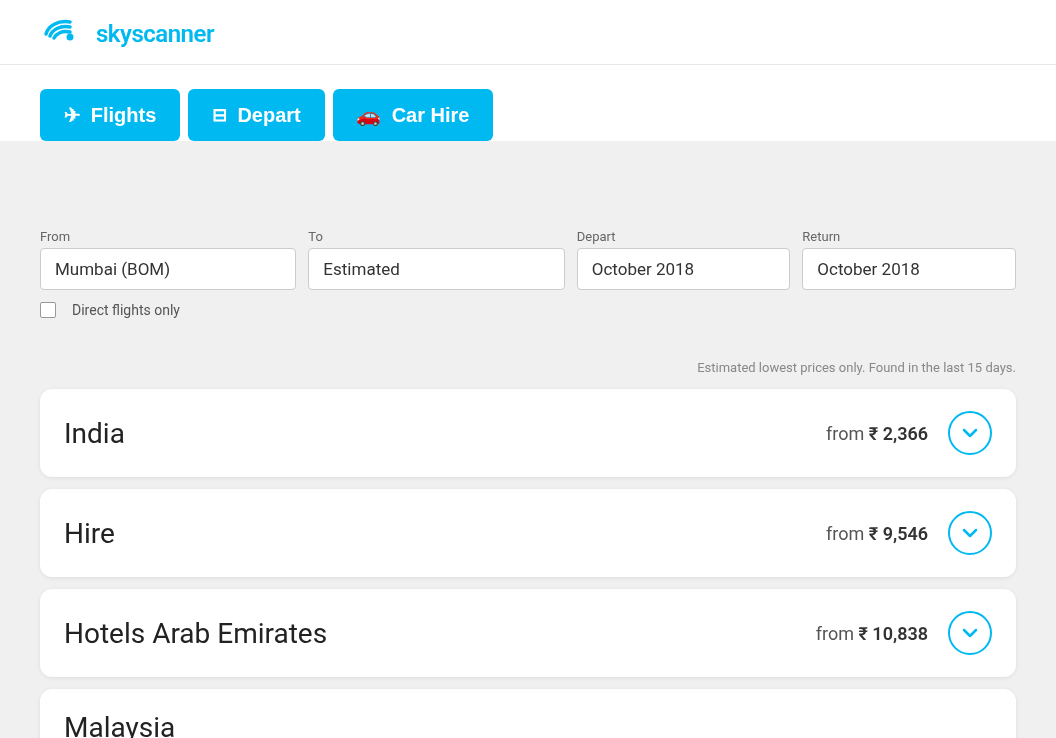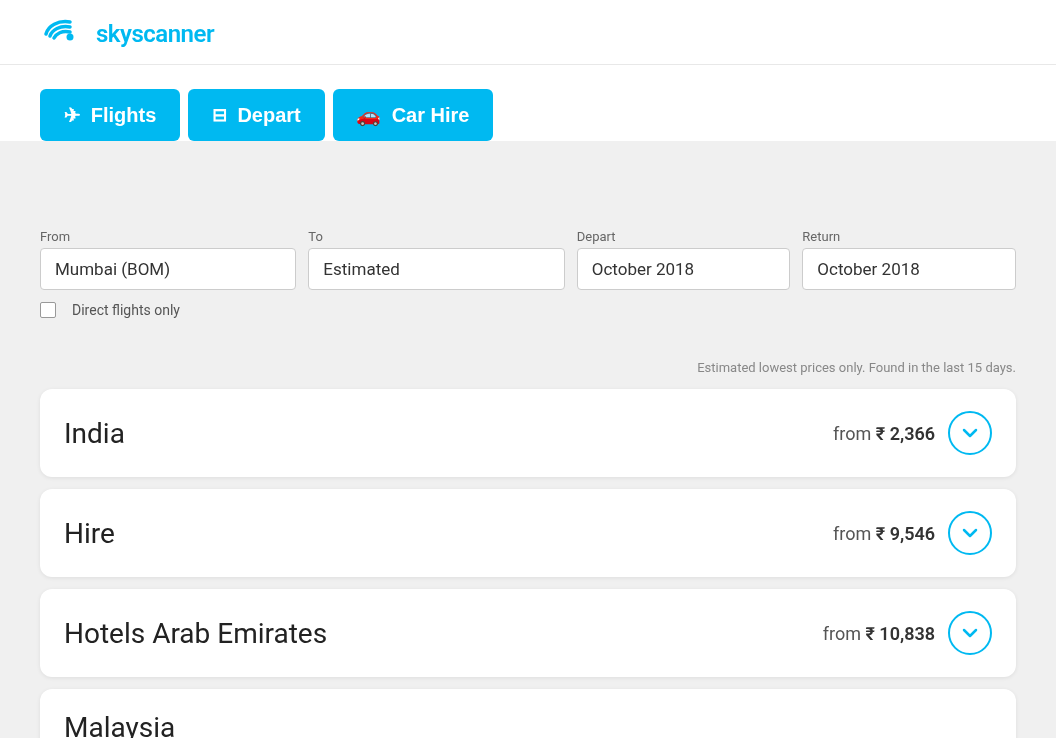--- a/index.html
+++ b/index.html
@@ -150,21 +150,21 @@
 
     .country-name {
       font-size: 28px;
       font-weight: 400;
       color: #222;
     }
 
     .price-section {
       display: flex;
       align-items: center;
-      gap: 13px;
+      gap: 20px;
     }
 
     .price-text {
       font-size: 18px;
       color: #555;
     }
 
     .price-amount {
       font-weight: 600;
       color: #333;

